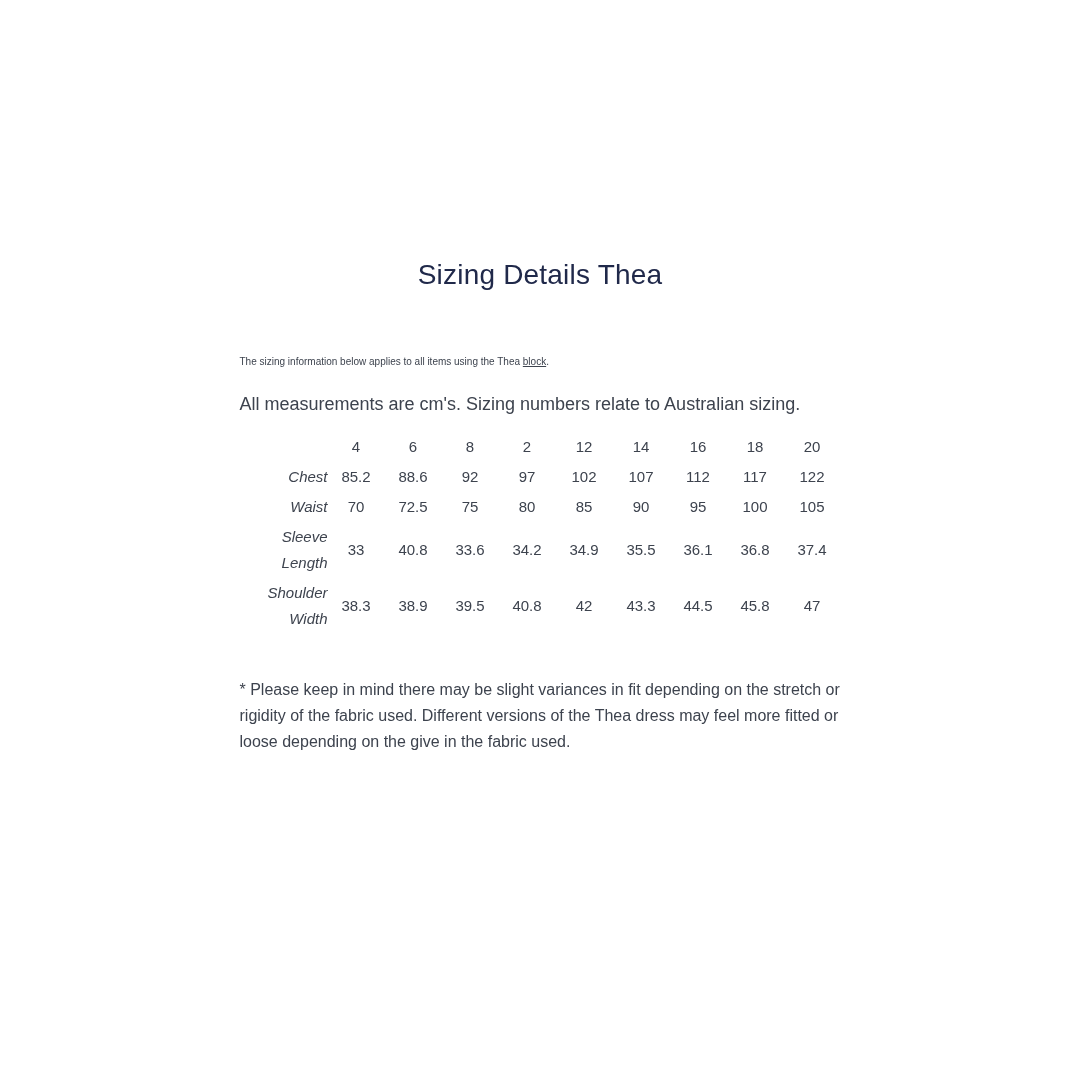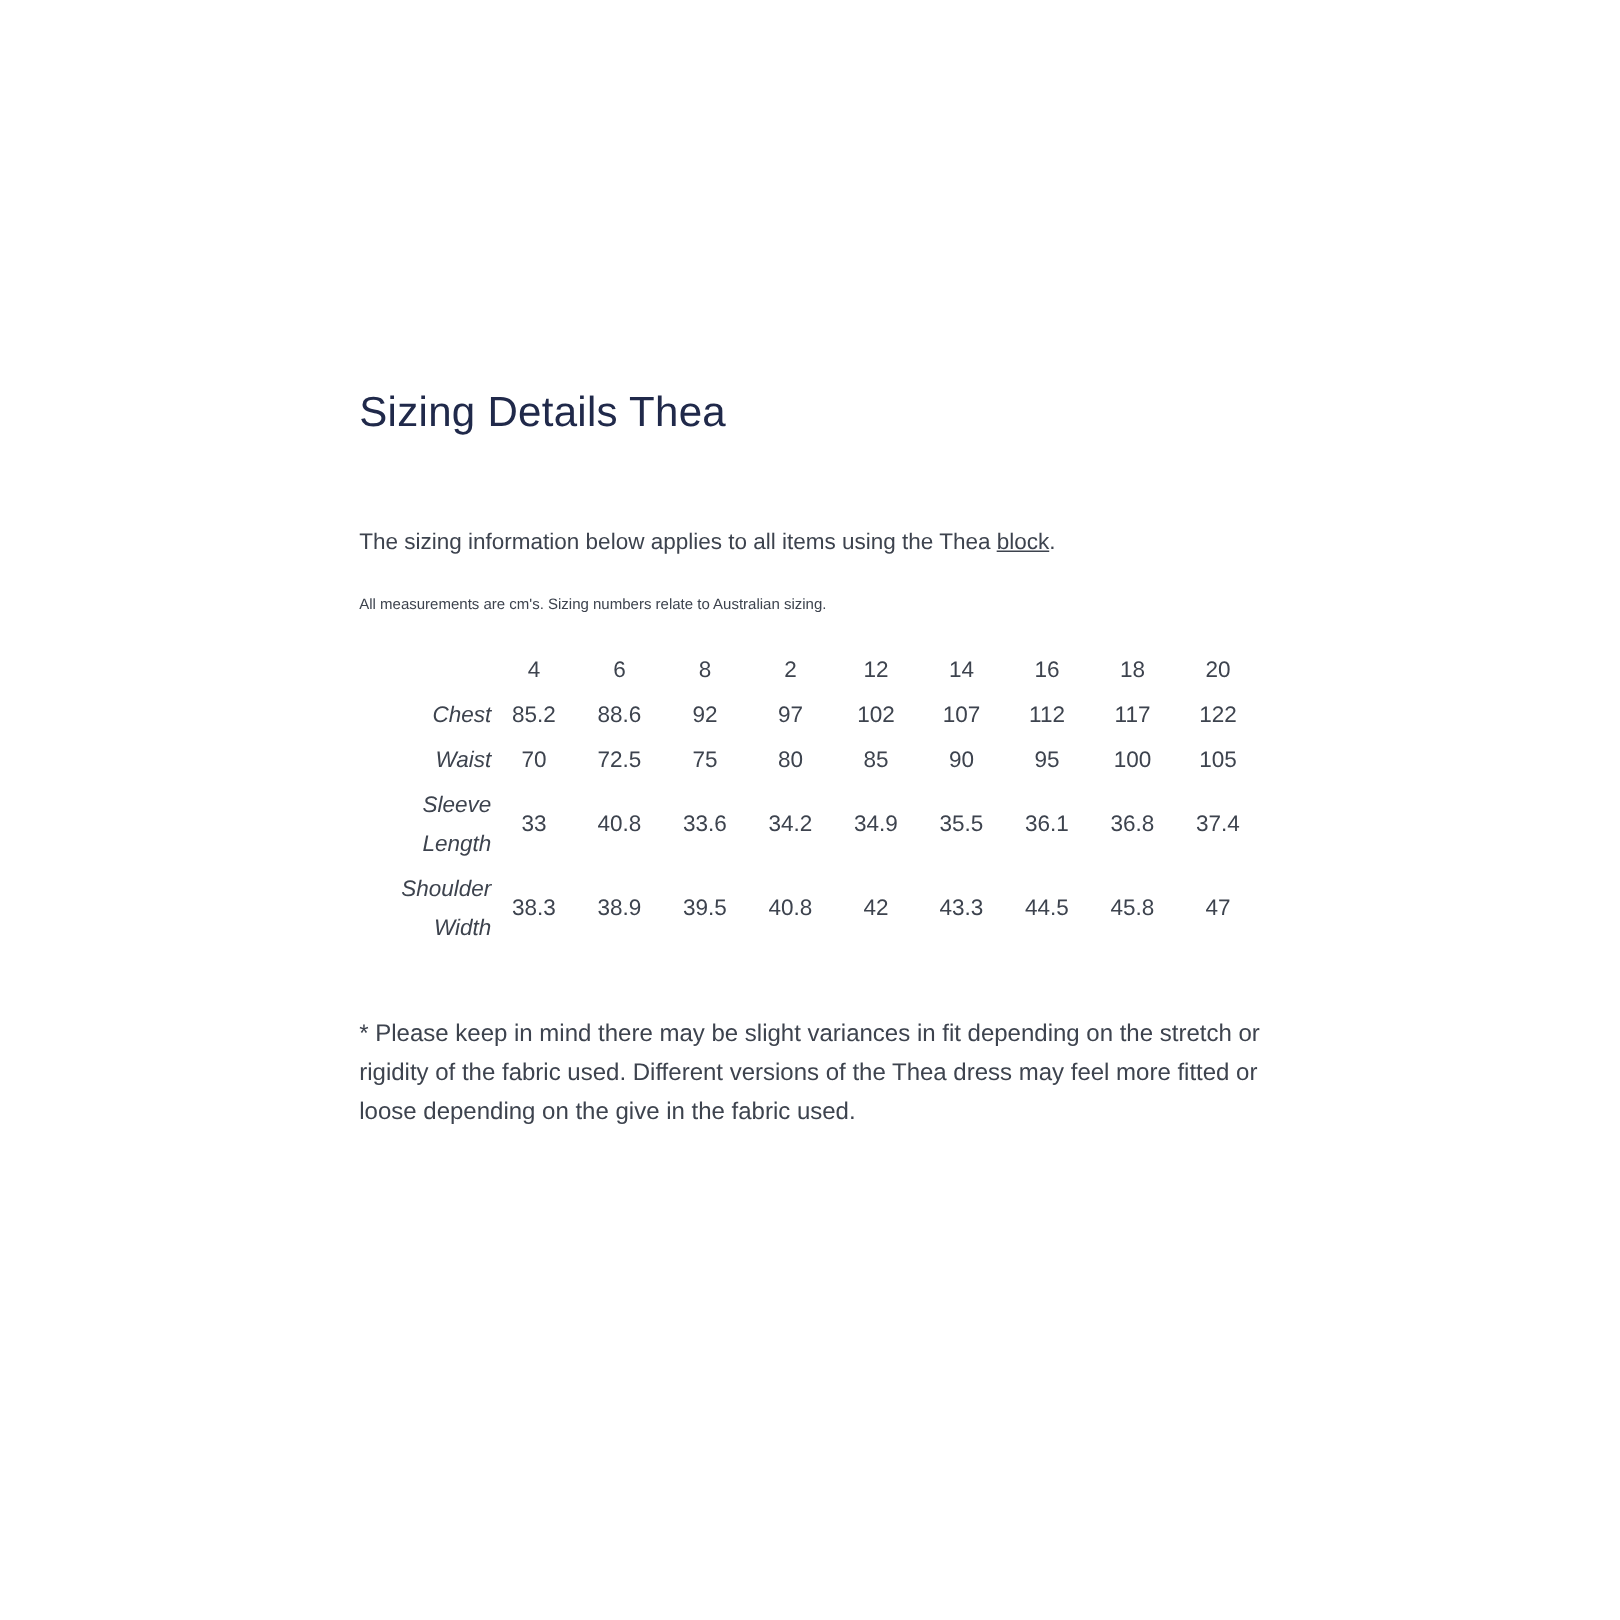--- a/index.html
+++ b/index.html
@@ -17,32 +17,32 @@
   .page {
     width: 601px;
     margin: 0 auto;
     padding-top: 258px;
   }
   h1.title {
     margin: 0;
     font-size: 28px;
     font-weight: 400;
     line-height: 34px;
-    text-align: left;
+    text-align: center;
     color: #20294a;
     letter-spacing: 0.2px;
   }
   p.intro {
     margin: 61px 0 0 0;
-    font-size: 15px;
+    font-size: 10px;
     line-height: 18px;
   }
   p.note {
     margin: 24px 0 0 0;
-    font-size: 10px;
+    font-size: 18px;
     line-height: 18px;
   }
   a.inline-link {
     color: inherit;
     text-decoration: underline;
     cursor: pointer;
   }
   table.sizing-table {
     margin-top: 19px;
     border-collapse: collapse;

